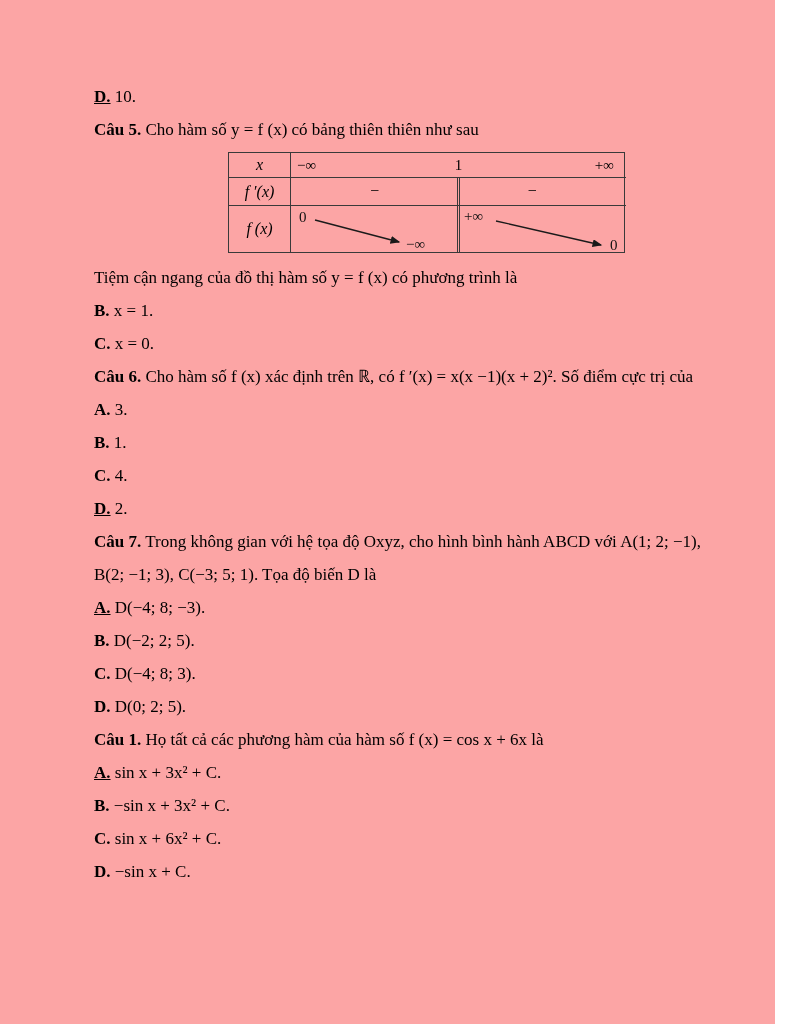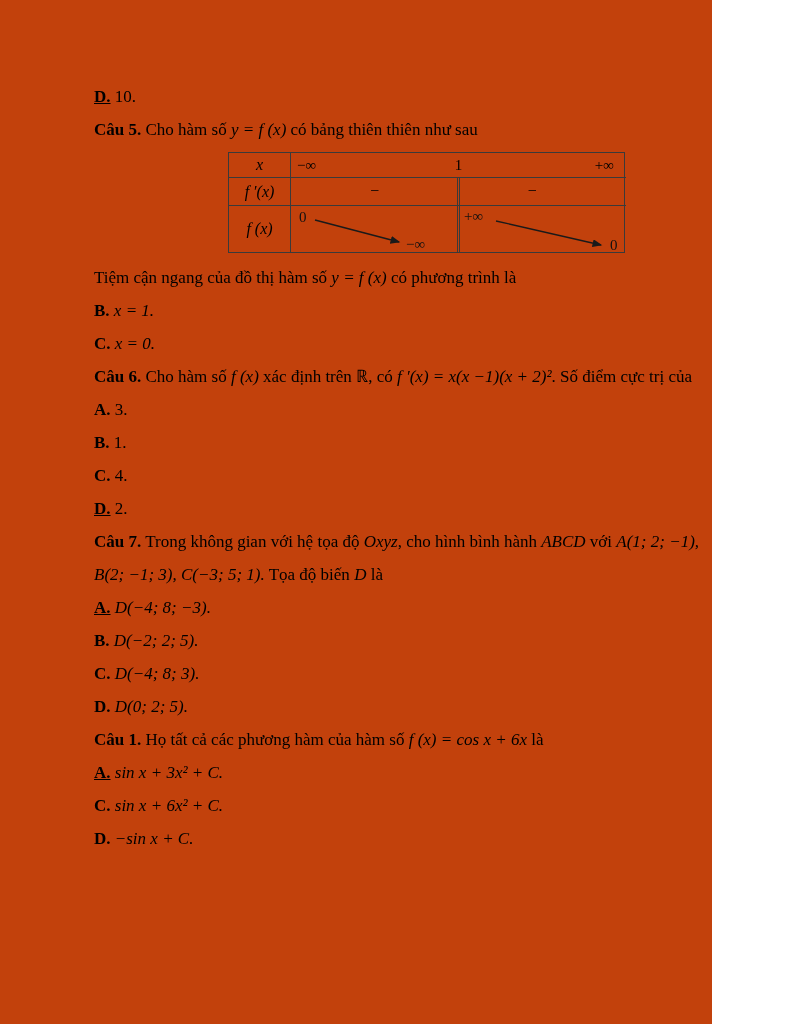--- a/index.html
+++ b/index.html
@@ -1,29 +1,29 @@
 <!DOCTYPE html>
 <html><head>
 <meta charset="utf-8">
 <style>
   * { box-sizing: border-box; }
   html, body { margin: 0; padding: 0; background: #ffffff; }
   .page {
-    width: 712px;
+    width: 775px;
     min-height: 1024px;
-    background: #c2410c;
+    background: #fca5a5;
     font-family: "Liberation Serif", serif;
     font-size: 17px;
     color: #000000;
     padding: 86px 90px 30px 94px;
     position: relative;
   }
   p.line { margin: 0 0 11px 0; line-height: 22px; white-space: nowrap; }
   .seg-b { font-weight: 700; }
-  .seg-i { font-style: italic; }
+  .seg-i { }
   .seg-u { text-decoration: underline; }
 
   
   .bbt {
     position: relative;
     width: 397px;
     margin: 4px 0 14px 134px;
     border: 1px solid #3a3a3a;
     display: grid;
     grid-template-columns: 62px 335px;
@@ -111,16 +111,17 @@
 
   <p class="line"><span class="seg-b">Câu 7.</span><span> Trong không gian với hệ tọa độ </span><span class="seg-i">Oxyz</span><span>, cho hình bình hành </span><span class="seg-i">ABCD</span><span> với </span><span class="seg-i">A(1; 2; −1),</span></p>
   <p class="line"><span class="seg-i">B(2; −1; 3),  C(−3; 5; 1).</span><span> Tọa độ biến </span><span class="seg-i">D</span><span> là</span></p>
   <p class="line"><span class="seg-b seg-u">A.</span><span>  </span><span class="seg-i">D(−4; 8; −3).</span></p>
   <p class="line"><span class="seg-b">B.</span><span>  </span><span class="seg-i">D(−2; 2; 5).</span></p>
   <p class="line"><span class="seg-b">C.</span><span>  </span><span class="seg-i">D(−4; 8; 3).</span></p>
   <p class="line"><span class="seg-b">D.</span><span>  </span><span class="seg-i">D(0; 2; 5).</span></p>
 
   <p class="line"><span class="seg-b">Câu 1.</span><span> Họ tất cả các phương hàm của hàm số </span><span class="seg-i">f (x) = cos x + 6x</span><span> là</span></p>
   <p class="line"><span class="seg-b seg-u">A.</span><span>  </span><span class="seg-i">sin x + 3x² + C.</span></p>
+  <p class="line"><span class="seg-b">B.</span><span>  </span><span class="seg-i">−sin x + 3x² + C.</span></p>
   <p class="line"><span class="seg-b">C.</span><span>  </span><span class="seg-i">sin x + 6x² + C.</span></p>
   <p class="line"><span class="seg-b">D.</span><span>  </span><span class="seg-i">−sin x + C.</span></p>
 
 </div>
 
 </body></html>

